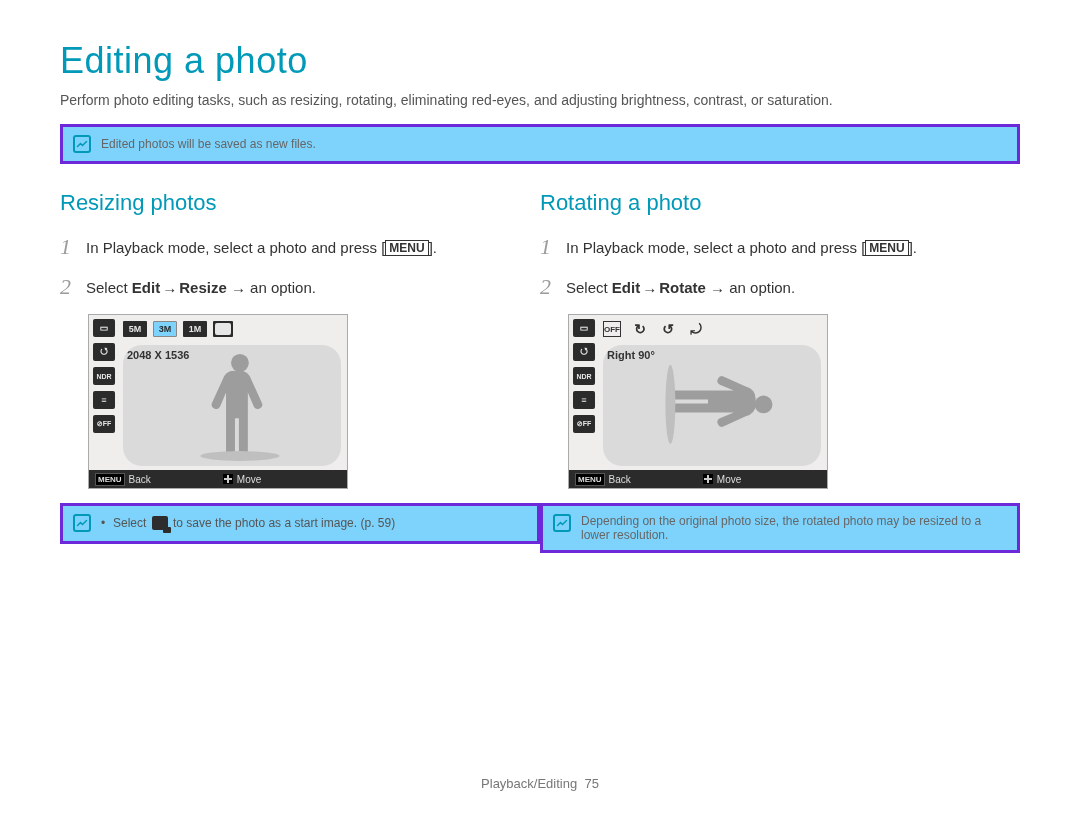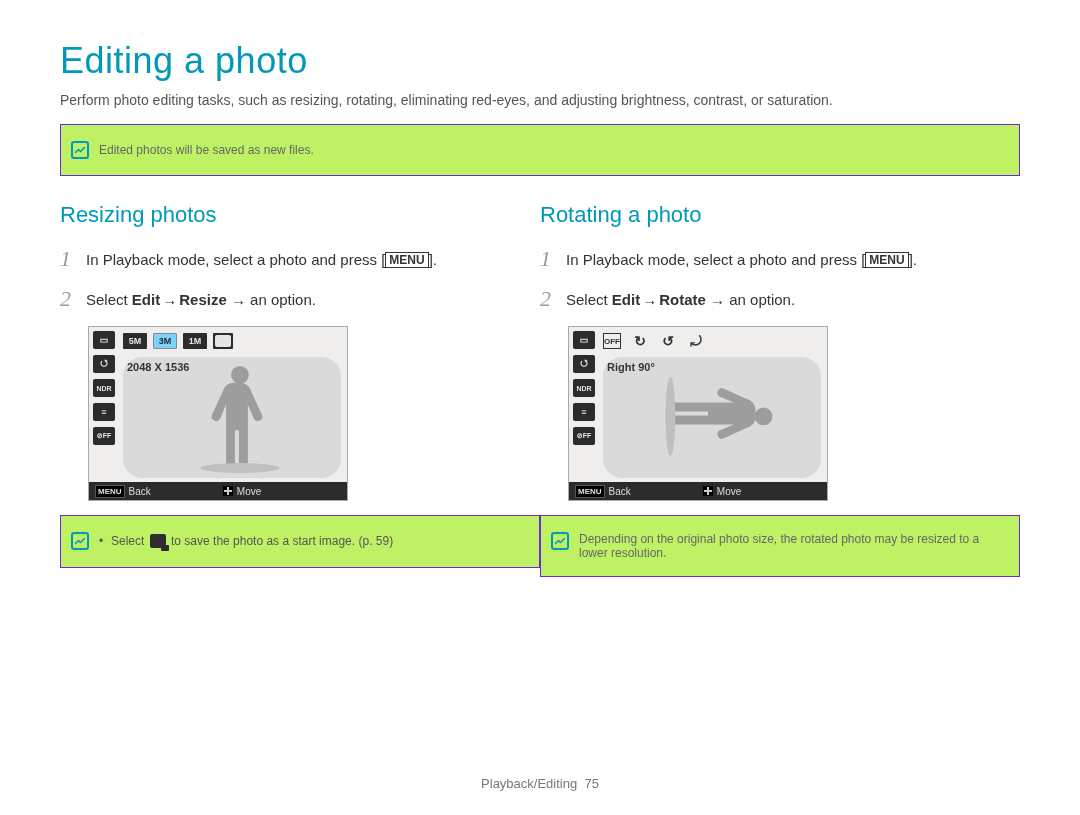--- a/index.html
+++ b/index.html
@@ -1,20 +1,20 @@
 <!DOCTYPE html>
 <html><head>
 <meta charset="utf-8">
 <style>
   * { box-sizing: border-box; margin: 0; padding: 0; }
   html, body { width: 1080px; height: 815px; background: #fff; font-family: Arial, Helvetica, sans-serif; color: #393939; }
   .page { padding: 40px 60px 0 60px; position: relative; height: 100%; }
   .title { font-size: 36px; font-weight: 400; color: #0099b8; letter-spacing: 0.5px; margin-bottom: 10px; font-family: Arial, Helvetica, sans-serif; }
   .intro { font-size: 14px; color: #555; margin-bottom: 16px; }
-  .note-box { border: 1px solid #6d28d9; background: #bef264; display: flex; align-items: center; padding: 16px 10px; gap: 10px; margin-bottom: 26px; }
+  .note-box { border: 3px solid #6d28d9; background: #7dd3fc; display: flex; align-items: center; padding: 8px 10px; gap: 10px; margin-bottom: 26px; }
   .note-icon { width: 18px; height: 18px; border: 2px solid #0099b8; border-radius: 3px; display: flex; align-items: center; justify-content: center; flex-shrink: 0; }
   .note-icon svg { width: 12px; height: 12px; }
   .note-text { font-size: 12px; color: #666; }
   .note-list { font-size: 12px; color: #555; line-height: 1.6; }
   .note-list li { list-style: none; position: relative; padding-left: 12px; }
   .note-list li::before { content: "•"; position: absolute; left: 0; }
   .columns { display: flex; }
   .col { flex: 1; }
   .section-title { font-size: 22px; color: #0099b8; font-weight: 400; margin-bottom: 18px; }
   .step { display: flex; align-items: flex-start; gap: 10px; margin-bottom: 14px; }

